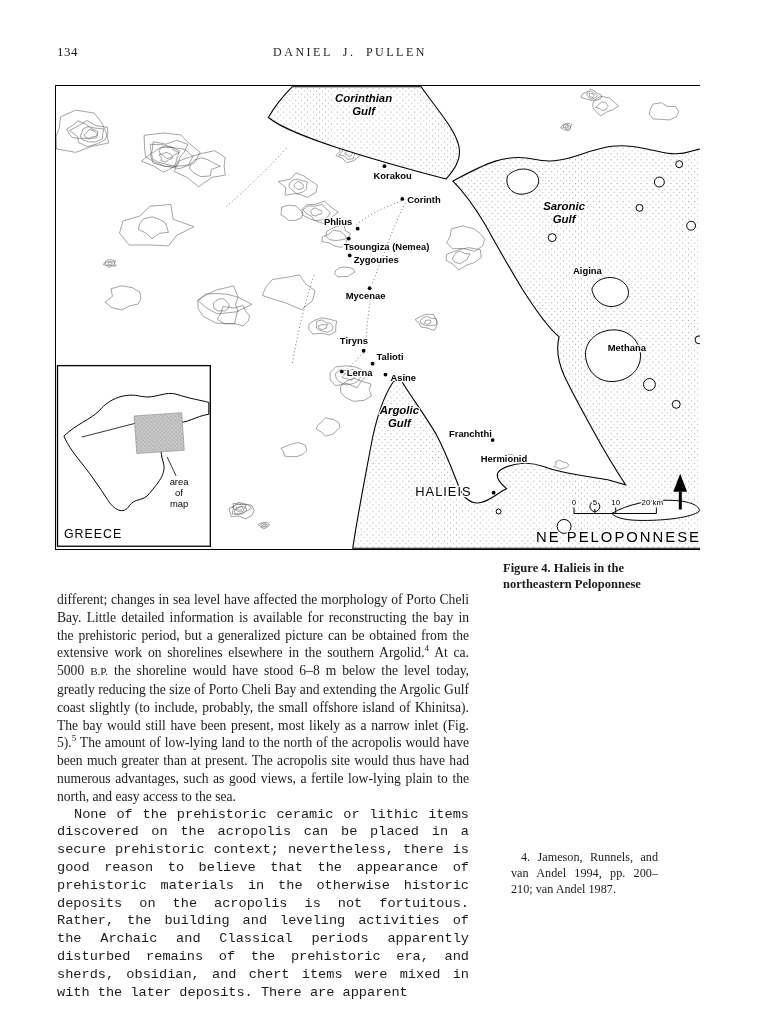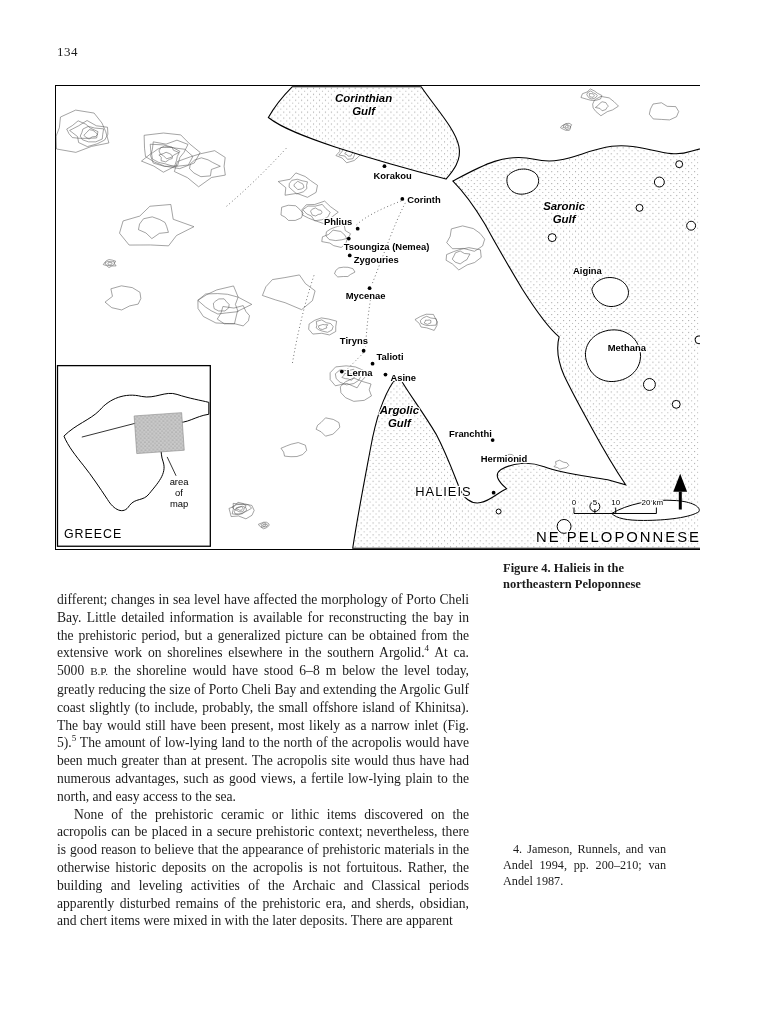--- a/index.html
+++ b/index.html
@@ -9,43 +9,44 @@
   .runhead{position:absolute;left:0;right:0;top:45px;text-align:center;font-size:12px;
            letter-spacing:2.5px;word-spacing:5px;}
   .map-figure{position:absolute;left:55px;top:85px;width:650px;height:463px;
               border:1.5px solid #000;background:#fff;}
   .map-figure svg{display:block;width:100%;height:100%;}
   .caption{position:absolute;left:503px;top:560px;width:185px;font-weight:bold;
            font-size:12.5px;line-height:16px;}
   .bodytext{position:absolute;left:57px;top:591px;width:412px;font-size:13.6px;
             line-height:17.8px;text-align:justify;}
   .bodytext p{margin:0;}
-  .bodytext p.indent{text-indent:17px;}
+  .bodytext p.indent{text-indent:17px;font-family:Liberation Mono, monospace;}
   .bodytext sup{font-size:9px;line-height:0;}
   .sc{font-size:.82em;}
   .footnotes{position:absolute;left:503px;top:842px;width:163px;font-size:12.2px;
              line-height:15.8px;text-align:justify;}
-  .footnotes p{margin:0;text-indent:10px;}
+  .footnotes p{margin:8px;text-indent:10px;}
   
   .mlabel{font-family:"Liberation Sans",sans-serif;fill:#000;paint-order:stroke;
           stroke:#fff;stroke-width:2.5px;stroke-linejoin:round;}
   .site{font-size:9.5px;font-weight:bold;}
   .gulf{font-size:11.5px;font-weight:bold;font-style:italic;}
   .big{font-size:13px;letter-spacing:1px;}
   .region{font-size:15px;letter-spacing:2px;}
   .greece{font-size:12.5px;letter-spacing:1px;}
   .insetlbl{font-size:9.5px;}
   .scalenum{font-size:8px;font-family:"Liberation Sans",sans-serif;}
 </style>
 </head>
 <body>
 
 <div class="page">
 
   <div class="pagenum">134</div>
+  <div class="runhead">DANIEL J. PULLEN</div>
 
   <figure class="map-figure" style="margin:0">
     <svg id="mapsvg" viewBox="0 0 655 465">
       <defs>
         <pattern id="stip" width="6" height="6" patternUnits="userSpaceOnUse">
           <circle cx="1.6" cy="1.6" r="0.55" fill="#8c8c8c"></circle>
           <circle cx="4.6" cy="4.4" r="0.5" fill="#9a9a9a"></circle>
         </pattern>
         <pattern id="stip2" width="4" height="4" patternUnits="userSpaceOnUse">
           <circle cx="1" cy="1" r="0.6" fill="#777"></circle>

